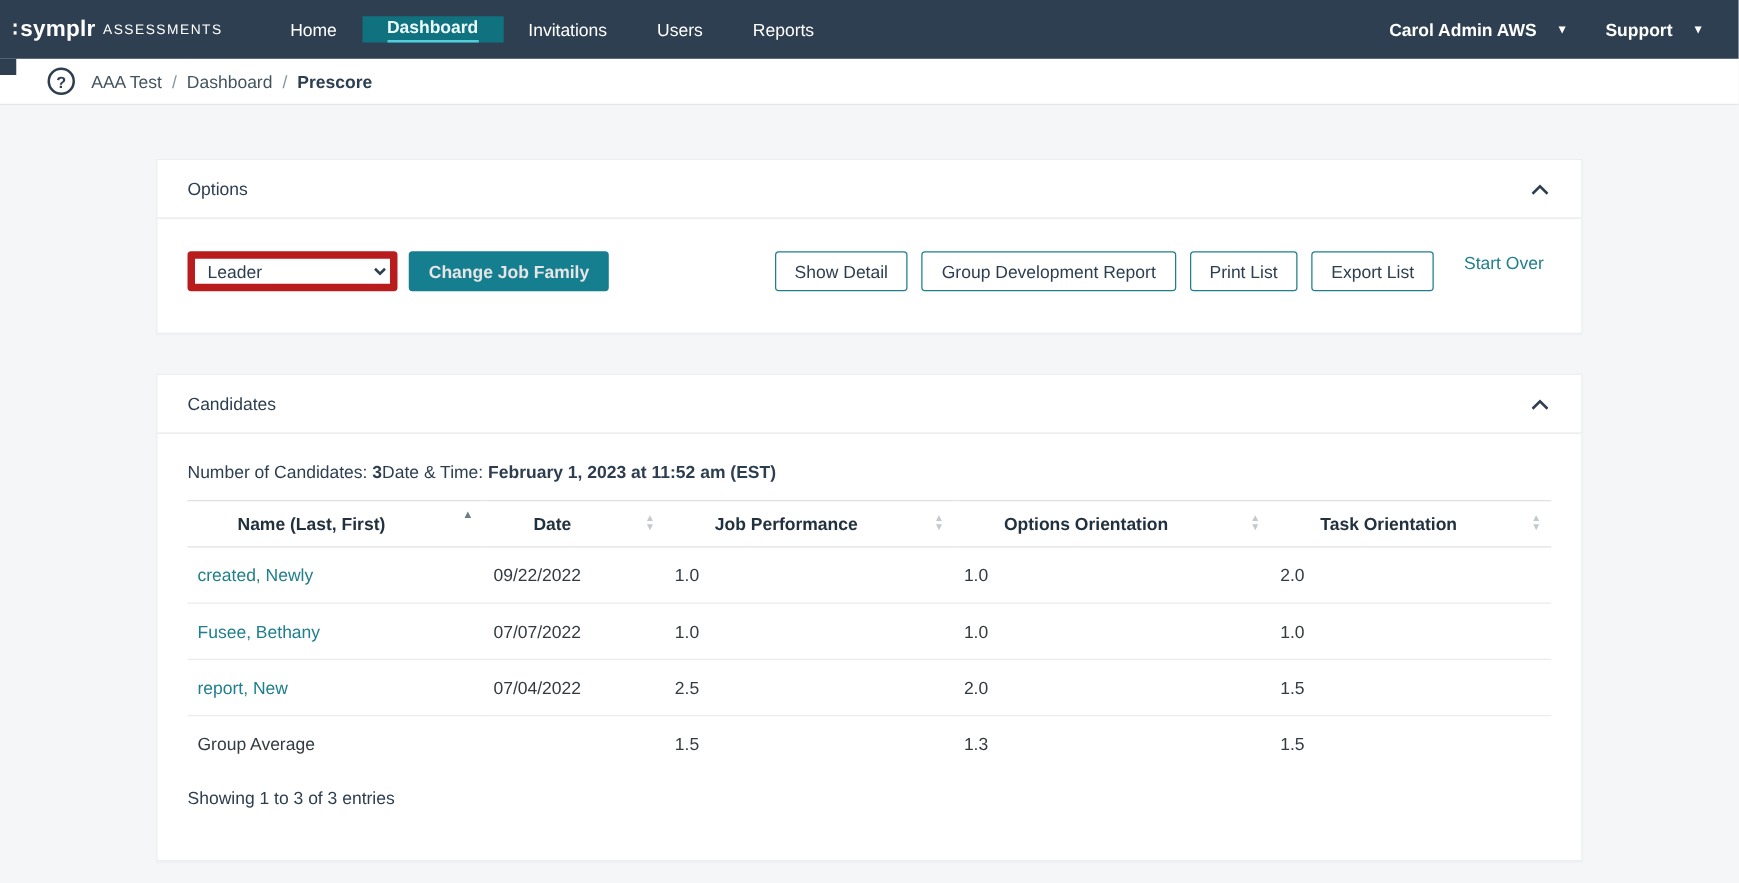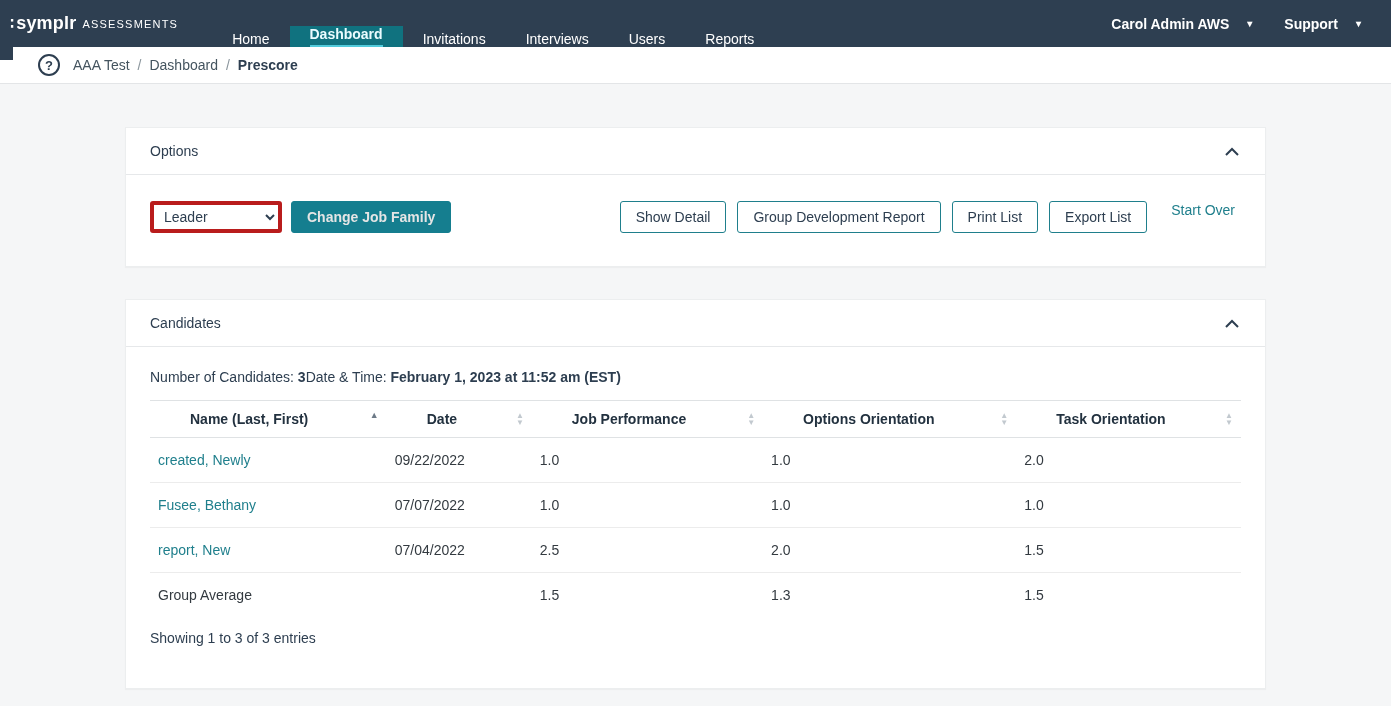--- a/index.html
+++ b/index.html
@@ -24,21 +24,21 @@
   .brand {
     display: flex;
     align-items: center;
     padding: 0 18px 0 10px;
     color: #ffffff;
     white-space: nowrap;
   }
   .brand-mark { font-weight: 700; font-size: 16px; margin-right: 2px; color: #ffffff; }
   .brand-name { font-weight: 700; font-size: 18px; letter-spacing: 0.2px; }
   .brand-product { font-weight: 400; font-size: 11px; letter-spacing: 1.2px; margin-left: 6px; }
-  .main-nav { display: flex; align-items: flex-end; margin-left: 16px; }
+  .main-nav { display: flex; align-items: center; margin-left: 16px; }
   .nav-item {
     display: flex;
     align-items: center;
     padding: 0 20px;
     color: #ffffff;
     font-size: 14px;
     cursor: pointer;
     text-decoration: none;
   }
   .nav-item.active { background: #10727f; }
@@ -118,23 +118,23 @@
 
   
   .options-body {
     display: flex;
     align-items: center;
     justify-content: space-between;
     padding: 26px 24px 33px 24px;
   }
   .options-left { display: flex; align-items: center; }
   .job-family-select {
-    width: 132px;
+    width: 168px;
     height: 32px;
-    border: 4px solid #b91c1c;
+    border: 6px solid #b91c1c;
     border-radius: 3px;
     background: #ffffff;
     font-family: "Liberation Sans", sans-serif;
     font-size: 14px;
     color: #2d3e50;
     padding: 0 6px;
   }
   .btn {
     height: 32px;
     border-radius: 3px;
@@ -185,21 +185,21 @@
     text-align: left;
     font-size: 14px;
     font-weight: 700;
     color: #22313f;
     padding: 10px 8px;
     border-top: 1px solid #dfe2e4;
     border-bottom: 1px solid #dfe2e4;
     cursor: pointer;
     white-space: nowrap;
   }
-  .th-inner { display: flex; align-items: center; justify-content: space-between; padding-left: 32px; }
+  .th-inner { display: flex; justify-content: space-between; padding-left: 32px; }
   .sort-asc { font-size: 9px; color: #6d7a87; line-height: 1; margin-left: 8px; position: relative; top: -4px; }
   .sort-both { display: inline-flex; flex-direction: column; margin-left: 8px; }
   .sort-both span { font-size: 8px; line-height: 7px; color: #c2c9cf; }
   .candidates-table tbody td {
     font-size: 14px;
     color: #333a40;
     padding: 14px 8px;
     border-bottom: 1px solid #ececec;
   }
   .candidates-table tbody tr:last-child td { border-bottom: none; }
@@ -223,23 +223,20 @@
   </div>
   <nav class="main-nav">
     <a class="nav-item">
         <span class="nav-label">Home</span>
       </a>
     <a class="nav-item active">
         <span class="nav-label">Dashboard</span>
       </a>
     <a class="nav-item">
         <span class="nav-label">Invitations</span>
-      </a>
-    <a class="nav-item">
-        <span class="nav-label">Interviews</span>
       </a>
     <a class="nav-item">
         <span class="nav-label">Users</span>
       </a>
     <a class="nav-item">
         <span class="nav-label">Reports</span>
       </a>
   </nav>
   <div class="header-right">
     <div class="header-menu">

